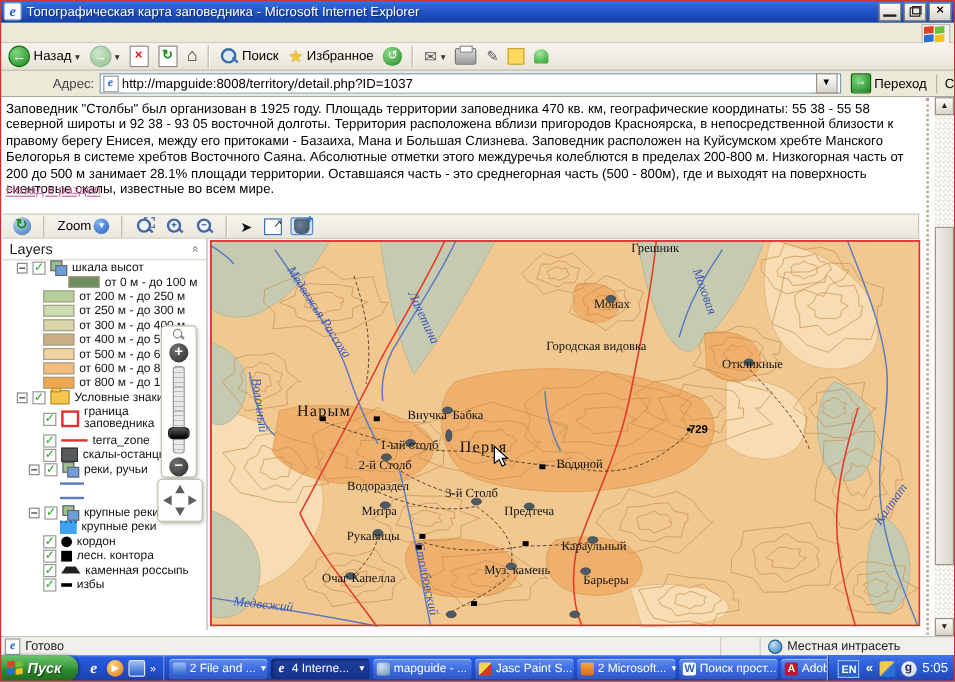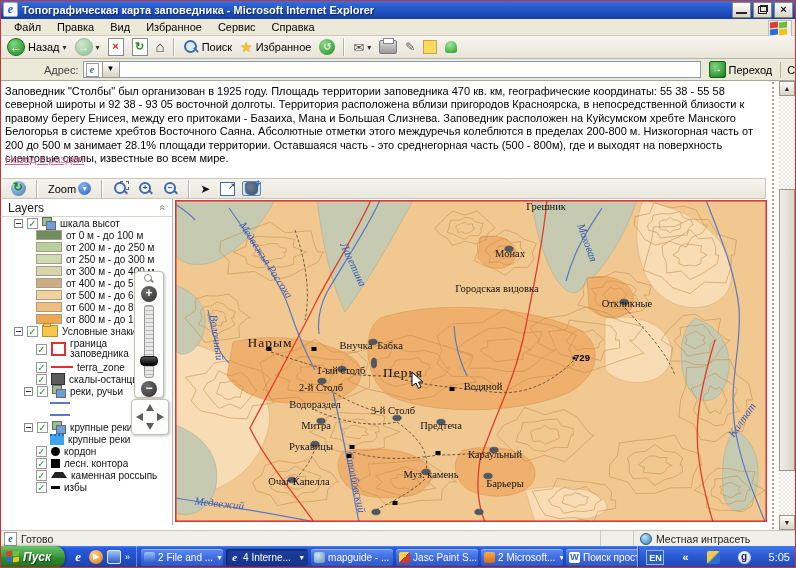--- a/index.html
+++ b/index.html
@@ -4,21 +4,21 @@
 <style>
   html,body{margin:0;padding:0;background:#555;}
   #screen{position:relative;width:796px;height:568px;background:#ece9d8;overflow:hidden;
     font-family:"Liberation Sans",sans-serif;font-size:11px;}
   #redframe{position:absolute;inset:0;border:1px solid #cc3333;pointer-events:none;z-index:99;}
 
   
   .titlebar{position:absolute;left:0;top:0;width:796px;height:19px;
     background:linear-gradient(180deg,#3a74e0 0%,#2a60d2 30%,#1c4cbb 70%,#16409f 100%);
     display:flex;align-items:center;padding:0 3px;box-sizing:border-box;}
-  .titlebar .title{color:#fff;font-weight:bold;font-size:11px;text-shadow:1px 1px 1px rgba(0,0,0,.5);
+  .titlebar .title{color:#fff;font-weight:normal;font-size:11px;text-shadow:1px 1px 1px rgba(0,0,0,.5);
     margin-left:4px;white-space:nowrap;overflow:hidden;flex:1;}
   .e-glyph{display:inline-block;width:13px;height:13px;background:#f6f9ff;border:1px solid #9ab;
     color:#2a64c8;font-family:"Liberation Serif",serif;font-style:italic;font-weight:bold;
     font-size:12px;line-height:12px;text-align:center;border-radius:2px;}
   .winbtns{display:flex;gap:2px;}
   .winbtn{width:17px;height:14px;background:linear-gradient(#fdfcfa,#d8d4c8);border:1px solid #8a8778;
     border-radius:1px;position:relative;}
   .winbtn .bar{position:absolute;left:3px;right:3px;bottom:3px;height:2px;background:#222;}
   .winbtn .sq{position:absolute;left:4px;top:3px;width:7px;height:6px;border:1px solid #222;}
   .winbtn .sq2{position:absolute;left:6px;top:2px;width:6px;height:5px;border:1px solid #222;background:#e9e6dc;}
@@ -207,21 +207,21 @@
   .task-btn .tb-drop{margin-left:auto;font-size:7px;}
   .ico-explorer{background:linear-gradient(#9ec2f5,#2a5ecc);}
   .ico-ie{color:#fff;font-family:"Liberation Serif",serif;font-style:italic;font-weight:bold;font-size:11px;line-height:11px;}
   .ico-globe{background:radial-gradient(circle at 35% 30%,#cfe3f2,#6a8fb5);border-radius:50%;}
   .ico-paint{background:linear-gradient(135deg,#f7d24b 50%,#d23a2a 50%);}
   .ico-office{background:linear-gradient(#f7a94b,#d96a12);}
   .ico-word{background:#fff;position:relative;}
   .ico-word:after{content:"W";position:absolute;left:0;top:0;width:100%;color:#2a5ecc;font-size:9px;font-weight:bold;line-height:11px;}
   .ico-adobe{background:#c8102e;position:relative;}
   .ico-adobe:after{content:"A";position:absolute;left:0;top:0;width:100%;color:#fff;font-size:9px;font-weight:bold;line-height:11px;}
-  .tray{display:flex;align-items:center;gap:18px;height:100%;padding:0 6px 0 8px;
+  .tray{display:flex;align-items:center;gap:5px;height:100%;padding:0 6px 0 8px;
     background:linear-gradient(180deg,#3f74ea 0%,#2a59d2 50%,#1d47b0 100%);
     border-left:1px solid rgba(255,255,255,.5);box-shadow:inset 1px 0 0 rgba(0,0,0,.25);}
   .lang-box{width:18px;height:15px;background:#2a5ecc;border:1px solid #9ab6ea;color:#fff;
     font-size:9px;font-weight:bold;line-height:14px;text-align:center;box-sizing:border-box;}
   .tray-chev{color:#fff;font-size:11px;font-weight:bold;}
   .tray-ico1{width:13px;height:13px;border-radius:2px;background:linear-gradient(135deg,#f3c94b 45%,#2a6fd2 55%);}
   .tray-ico2{width:13px;height:13px;border-radius:50%;background:radial-gradient(circle at 40% 35%,#fff,#bcd);
     color:#226;font-size:10px;line-height:12px;text-align:center;font-weight:bold;}
   .clock{color:#fff;font-size:11px;}
 
@@ -247,21 +247,20 @@
           <span class="sq2"></span>
           <span class="sq"></span>
         </span>
       <span class="winbtn">
           <span class="x">×</span>
         </span>
     </span>
   </div>
 
   <div class="menubar">
-    <span id="menu-items"><span class="mi">Файл</span><span class="mi">Правка</span><span class="mi">Вид</span><span class="mi">Избранное</span><span class="mi">Сервис</span><span class="mi">Справка</span></span>
     <span class="winflag">
       <i style="background:#e0402a"></i>
         <i style="background:#6fbf3a"></i>
         <i style="background:#2a6fd2"></i>
         <i style="background:#f3c21a"></i>
     </span>
   </div>
 
   <div class="toolbar">
     <span class="tbtn">
@@ -313,20 +312,21 @@
       </span>
     <span class="tbtn">
         <span class="msgr-ico"></span>
       </span>
   </div>
 
   <div class="addrbar">
     <span class="addr-label">Адрес:</span>
     <span class="addr-input">
       <span class="mini-e">e</span>
+      <input value="http://mapguide:8008/territory/detail.php?ID=1037" style="">
       <span class="addr-drop">▼</span>
     </span>
     <span class="go-btn">
       <span class="go-ico">→</span>
       <span>Переход</span>
     </span>
     <span class="links">
       <span>Ссылки</span>
       <span class="chev">»</span>
     </span>
@@ -385,21 +385,21 @@
       <div id="legend">
           <div class="lrow" style="padding-left: 12px;">
             <span class="exp"></span>
             <span class="cb">✓</span>
             <span class="stack-ico">
               <i></i>
               <i></i>
             </span>
             <span class="llabel">шкала высот</span>
           </div>
-          <div class="lrow" style="padding-left: 34px;">
+          <div class="lrow" style="padding-left: 48px; justify-content: center;">
             <span class="swh" style="background: rgb(110, 142, 96);"></span>
             <span class="llabel">от 0 м - до 100 м</span>
           </div>
           <div class="lrow" style="padding-left: 34px;">
             <span class="swh" style="background: rgb(183, 207, 154);"></span>
             <span class="llabel">от 200 м - до 250 м</span>
           </div>
           <div class="lrow" style="padding-left: 34px;">
             <span class="swh" style="background: rgb(206, 220, 178);"></span>
             <span class="llabel">от 250 м - до 300 м</span>

